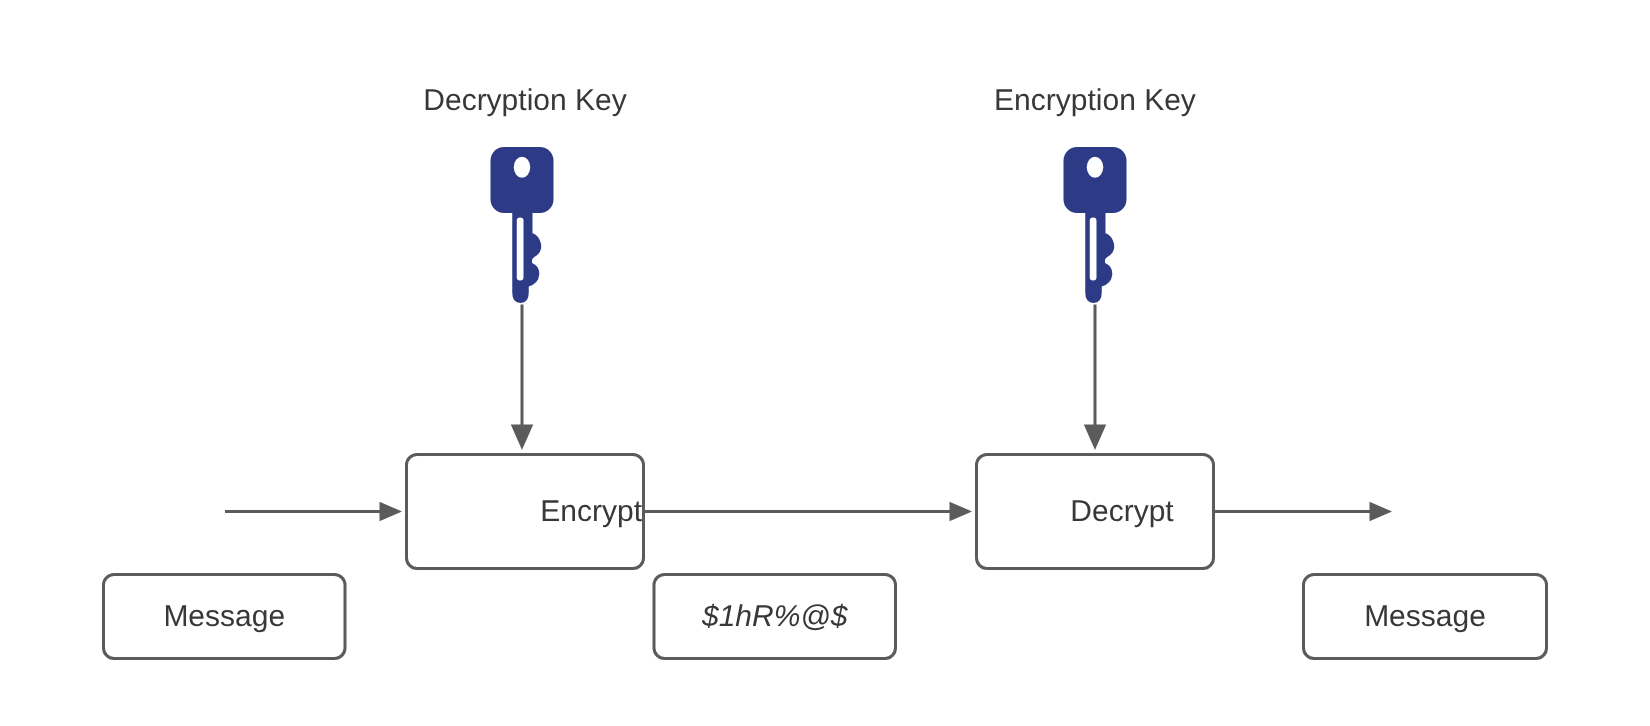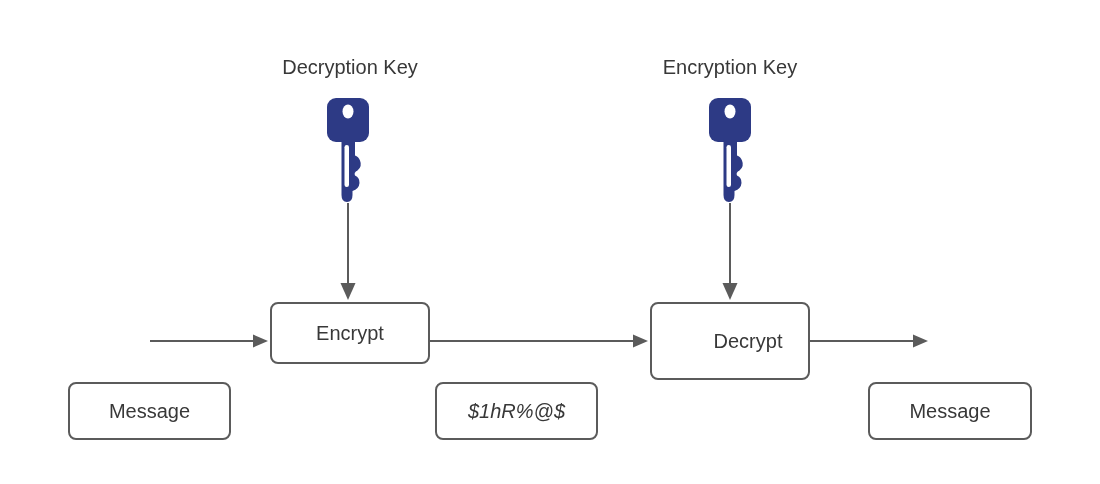--- a/index.html
+++ b/index.html
@@ -39,21 +39,21 @@
     background: #ffffff;
     border: 2px solid #5b5b5b;
     border-radius: 8px;
     display: flex;
     align-items: center;
     justify-content: center;
     font-size: 20px;
     line-height: 1;
     white-space: nowrap;
   }
-  .box-encrypt  { left: 270px; top: 302px; width: 160px; height: 62px; }
+  .box-encrypt  { left: 270px; top: 302px; width: 160px; height: 78px; justify-content: flex-end; }
   .box-decrypt  { left: 650px; top: 302px; width: 160px; height: 78px; padding-left: 36px; }
   .box-msg-in   { left: 68px;  top: 382px; width: 163px; height: 58px; }
   .box-cipher   { left: 435px; top: 382px; width: 163px; height: 58px; font-style: italic; }
   .box-msg-out  { left: 868px; top: 382px; width: 164px; height: 58px; }
   .key-label {
     position: absolute;
     width: 220px;
     text-align: center;
     font-size: 20px;
     line-height: 22px;

